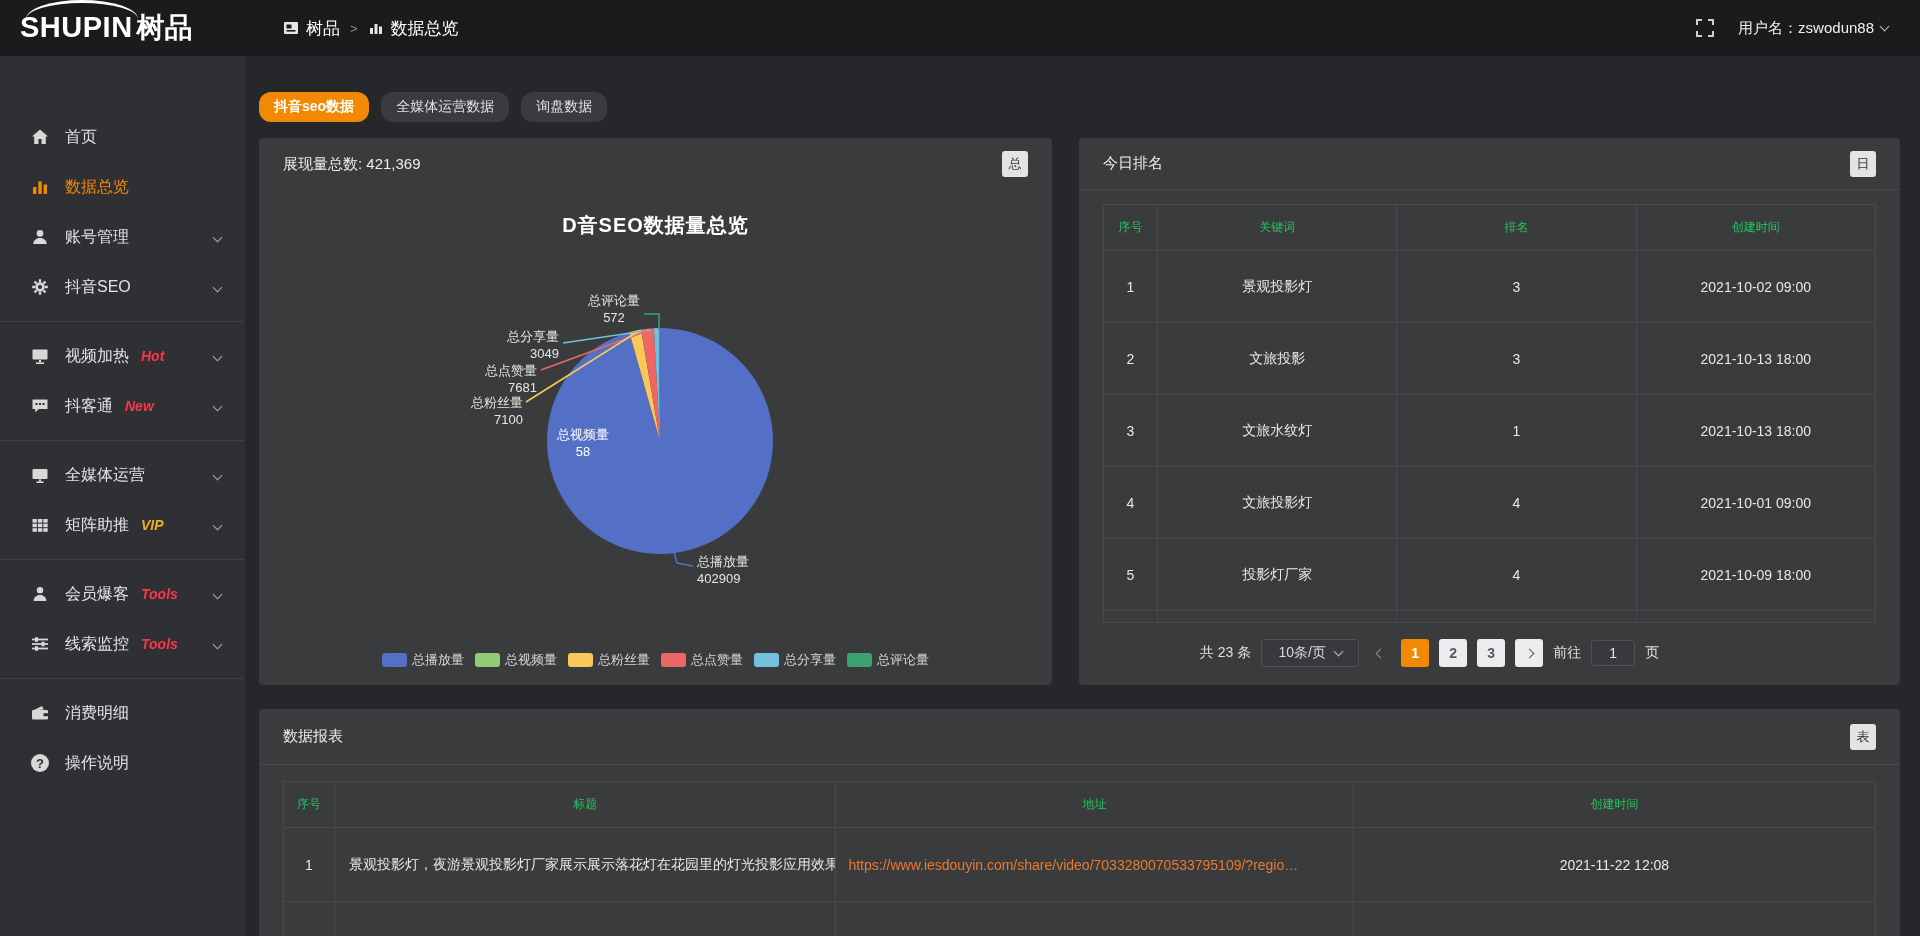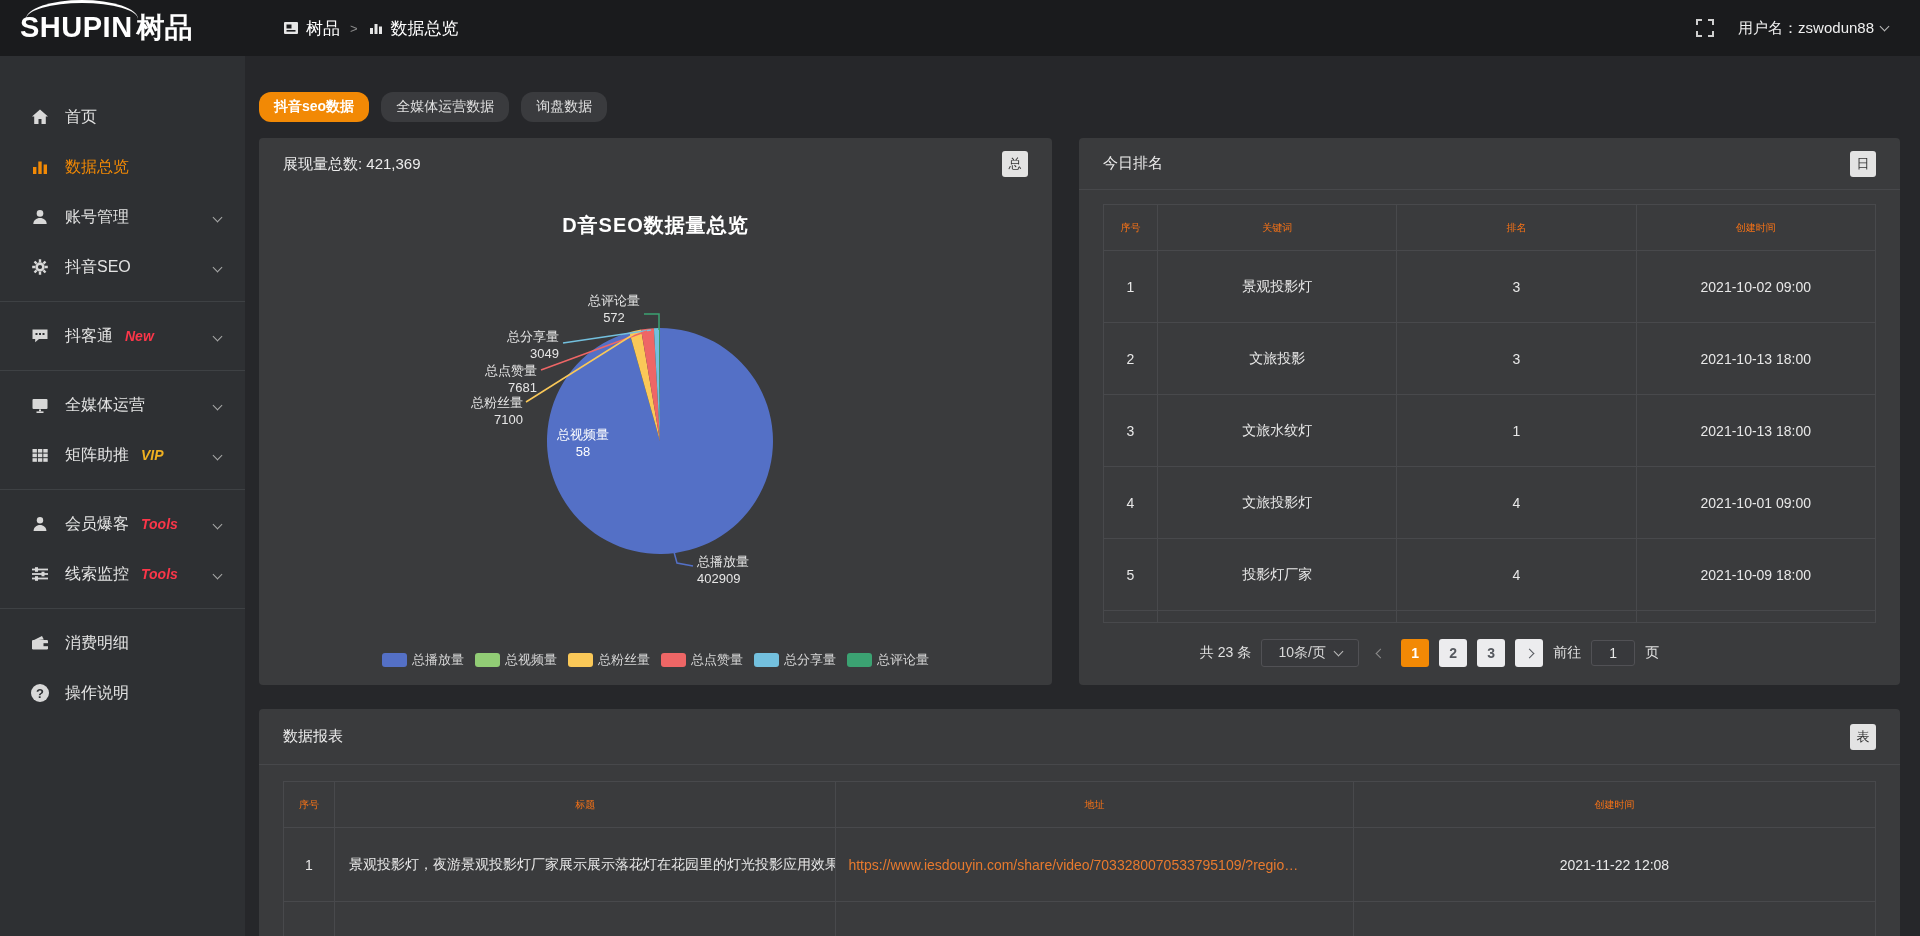--- a/index.html
+++ b/index.html
@@ -19,21 +19,21 @@
   .logo-en{font-size:29px;font-weight:800;color:#fff;letter-spacing:.5px}
   .logo-cn{font-size:28px;font-weight:800;color:#fff;margin-left:4px}
   .breadcrumb{margin-left:38px;display:flex;align-items:center;font-size:17px;color:#fff}
   .bc-item{display:flex;align-items:center;gap:7px;cursor:pointer}
   .bc-sep{color:#8b8b8b;font-size:13px;margin:0 10px}
   .header-right{margin-left:auto;display:flex;align-items:center;gap:24px;padding-right:32px}
   .fs-btn{cursor:pointer;display:flex}
   .user{display:flex;align-items:center;gap:7px;font-size:15px;color:#f0f0f0;cursor:pointer}
   .caret{width:7px;height:7px;border-right:1.6px solid #bbb;border-bottom:1.6px solid #bbb;transform:rotate(45deg);margin-top:-4px}
   
-  .sidebar{position:absolute;top:56px;left:0;bottom:0;width:245px;background:#2e3033;padding-top:36px}
+  .sidebar{position:absolute;top:56px;left:0;bottom:0;width:245px;background:#2e3033;padding-top:56px}
   .side-item{height:50px;display:flex;align-items:center;padding:0 24px 0 30px;font-size:16px;color:#e3e3e3;cursor:pointer}
   .side-item .ico{width:20px;height:20px;margin-right:15px;display:flex;align-items:center;justify-content:center}
   .side-item svg{fill:#d8d8d8}
   .side-item svg .stroked{fill:none;stroke:#d8d8d8}
   .side-item.active{color:var(--accent)}
   .side-item.active svg{fill:var(--accent)}
   .side-badge{font-size:14px;font-weight:700;font-style:italic;margin-left:12px}
   .side-badge.red{color:var(--badge-red)}
   .side-badge.gold{color:var(--badge-gold)}
   .side-caret{margin-left:auto;width:7px;height:7px;border-right:1.5px solid #a8a8a8;border-bottom:1.5px solid #a8a8a8;transform:rotate(45deg)}
@@ -63,21 +63,21 @@
   .legend{position:absolute;left:0;right:0;bottom:16px;display:flex;justify-content:center;align-items:center;gap:11px}
   .legend-item{display:flex;align-items:center;gap:5px;cursor:pointer}
   .legend-item i{width:25px;height:14px;border-radius:3px;display:inline-block}
   .legend-item em{font-style:normal;font-size:13px;color:#d8d8d8}
   
   .rank-panel{flex:1;height:547px;display:flex;flex-direction:column}
   .rank-panel .panel-head{border-bottom:1px solid #47484b}
   .rank-body{padding:14px 24px 0;flex:1;display:flex;flex-direction:column}
   table{width:100%;border-collapse:collapse;table-layout:fixed}
   th,td{border:1px solid #48494c;text-align:center;font-weight:400}
-  th{height:46px;font-size:10px;color:#f97316}
+  th{height:46px;font-size:12px;color:#22c55e}
   .rank-table td{height:72px;font-size:14px;color:#e8e8e8}
   .rank-table tr.partial td{height:12px}
   .pagination{display:flex;align-items:center;justify-content:center;gap:10px;padding:16px 120px 0 0;font-size:14px;color:#e0e0e0}
   .page-select{width:98px;height:28px;background:#38393c;border:1px solid #515155;border-radius:3px;display:flex;align-items:center;justify-content:center;gap:9px;font-size:14px;color:#d8d8d8;cursor:pointer}
   .pg-prev{width:22px;height:28px;display:flex;align-items:center;justify-content:center;cursor:pointer}
   .chev{width:7px;height:7px;border-right:1.8px solid #8d8d8d;border-bottom:1.8px solid #8d8d8d}
   .chev.left{transform:rotate(135deg)}
   .chev.right{transform:rotate(-45deg);border-color:#55585e}
   .pg-num{width:28px;height:28px;border-radius:3px;background:#ececee;color:#55585e;font-weight:700;font-size:14px;display:flex;align-items:center;justify-content:center;cursor:pointer}
   .pg-num.active{background:var(--accent);color:#fff}
@@ -168,20 +168,32 @@
     <span class="ico">
         <svg width="18" height="18" viewBox="0 0 18 18">
           <path class="stroked" stroke-width="2.4" d="M9 1.2v3M9 13.8v3M1.2 9h3M13.8 9h3M3.5 3.5l2.1 2.1M12.4 12.4l2.1 2.1M14.5 3.5l-2.1 2.1M5.6 12.4l-2.1 2.1"></path>
           <circle class="stroked" stroke-width="2.6" cx="9" cy="9" r="3.4"></circle>
         </svg>
       </span>
     <span>抖音SEO</span>
     <i class="side-caret"></i>
   </div>
   <div class="side-divider"></div>
+  <div class="side-item">
+    <span class="ico">
+        <svg width="18" height="18" viewBox="0 0 18 18">
+          <rect x="1.5" y="2.5" width="15" height="10" rx="1"></rect>
+          <rect x="8" y="13" width="2" height="2.4"></rect>
+          <rect x="5" y="15.4" width="8" height="1.6"></rect>
+        </svg>
+      </span>
+    <span>视频加热</span>
+    <span class="side-badge red">Hot</span>
+    <i class="side-caret"></i>
+  </div>
   <div class="side-item">
     <span class="ico">
         <svg width="18" height="18" viewBox="0 0 18 18">
           <path d="M1.5 2.5h15V12H8l-3.8 3.2V12H1.5z"></path>
           <rect x="4.5" y="6" width="2" height="2" fill="#2e3033"></rect>
           <rect x="8" y="6" width="2" height="2" fill="#2e3033"></rect>
           <rect x="11.5" y="6" width="2" height="2" fill="#2e3033"></rect>
         </svg>
       </span>
     <span>抖客通</span>

